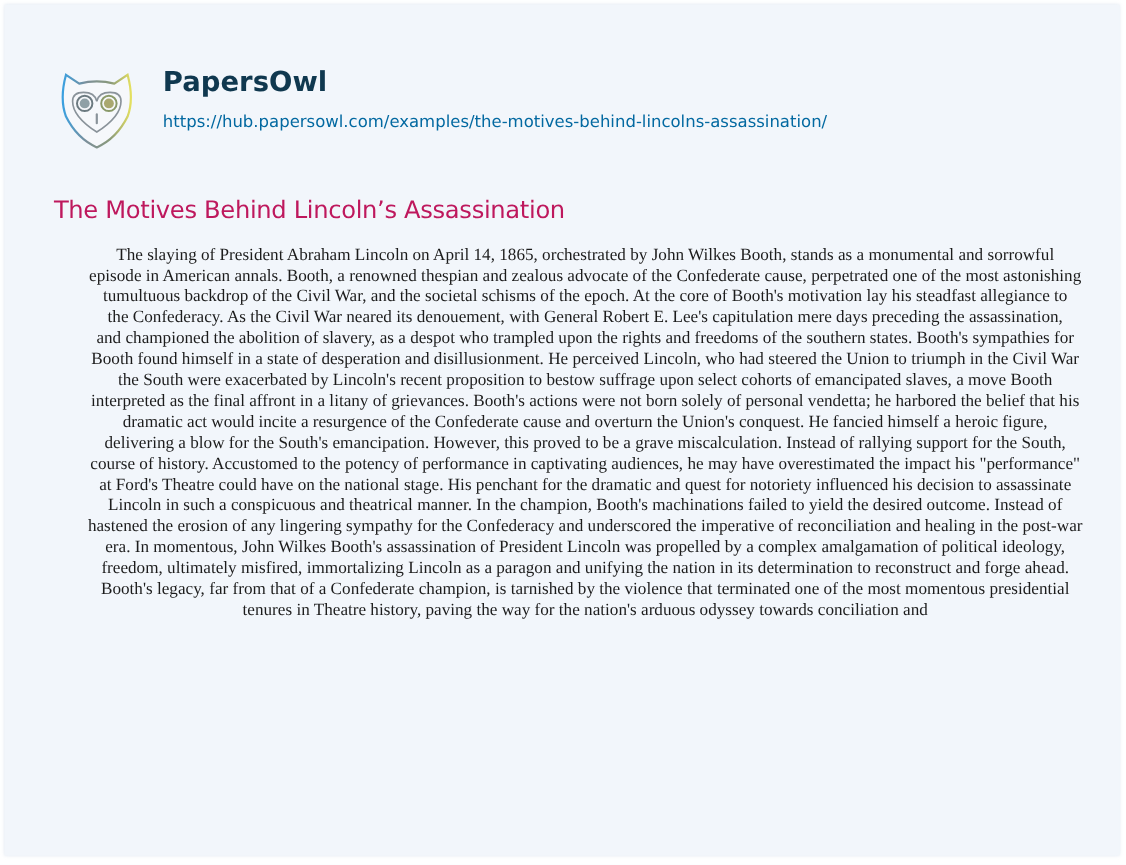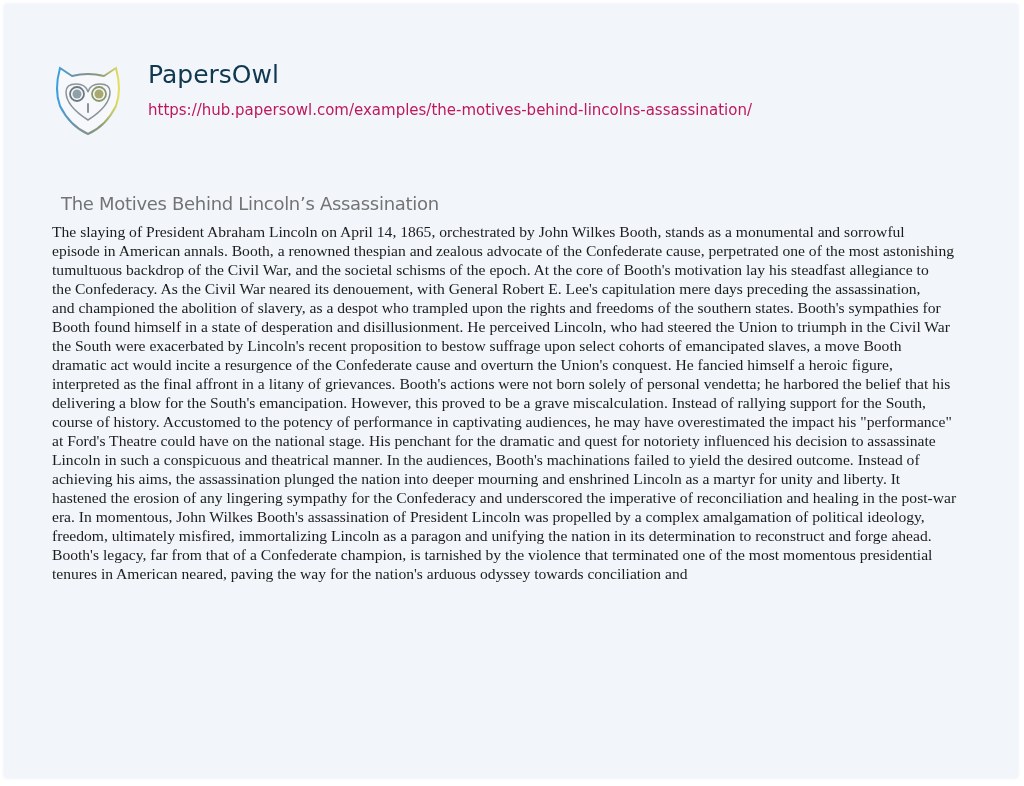--- a/index.html
+++ b/index.html
@@ -36,61 +36,62 @@
       height: 76px;
       margin-right: 24px;
     }
     .brand-block {
       display: flex;
       flex-direction: column;
       padding-top: 0px;
     }
     .brand-name {
       font-family: "DejaVu Sans", sans-serif;
-      font-weight: normal;
+      font-weight: bold;
       font-size: 25px;
       color: #10384f;
       letter-spacing: 0px;
       line-height: 30px;
       margin-top: -2px;
     }
     .brand-url {
       font-family: "DejaVu Sans", sans-serif;
       font-size: 15px;
-      color: #be185d;
+      color: #0369a1;
       line-height: 20px;
       margin-top: 10px;
       white-space: nowrap;
     }
     .title {
       position: absolute;
       left: 45px;
       top: 170px;
       font-family: "DejaVu Sans", sans-serif;
-      font-size: 18px;
-      color: #737373;
+      font-size: 22px;
+      color: #be185d;
       font-weight: normal;
-      margin: 12px;
+      margin: 0;
       line-height: 36px;
       letter-spacing: -0.3px;
     }
     .body-text {
       position: absolute;
       left: 48px;
       top: 218px;
       width: 960px;
       font-family: "Liberation Serif", serif;
       font-size: 15.6px;
       line-height: 19px;
       color: #1c1c1c;
       margin: 0;
     }
     .body-text span.line {
       display: block;
       white-space: nowrap;
+      text-align: center;
     }
   </style>
 </head>
 <body>
 
 <div class="page-card">
 
   <div class="header">
     <svg class="logo" viewBox="0 0 72 76">
       <defs>
@@ -118,27 +119,26 @@
   <h1 class="title">The Motives Behind Lincoln’s Assassination</h1>
 
   <div class="body-text">
     <span class="line">The slaying of President Abraham Lincoln on April 14, 1865, orchestrated by John Wilkes Booth, stands as a monumental and sorrowful</span>
     <span class="line">episode in American annals. Booth, a renowned thespian and zealous advocate of the Confederate cause, perpetrated one of the most astonishing</span>
     <span class="line">tumultuous backdrop of the Civil War, and the societal schisms of the epoch. At the core of Booth's motivation lay his steadfast allegiance to</span>
     <span class="line">the Confederacy. As the Civil War neared its denouement, with General Robert E. Lee's capitulation mere days preceding the assassination,</span>
     <span class="line">and championed the abolition of slavery, as a despot who trampled upon the rights and freedoms of the southern states. Booth's sympathies for</span>
     <span class="line">Booth found himself in a state of desperation and disillusionment. He perceived Lincoln, who had steered the Union to triumph in the Civil War</span>
     <span class="line">the South were exacerbated by Lincoln's recent proposition to bestow suffrage upon select cohorts of emancipated slaves, a move Booth</span>
+    <span class="line">interpreted as the final affront in a litany of grievances. Booth's actions were not born solely of personal vendetta; he harbored the belief that his</span>
     <span class="line">dramatic act would incite a resurgence of the Confederate cause and overturn the Union's conquest. He fancied himself a heroic figure,</span>
-    <span class="line">interpreted as the final affront in a litany of grievances. Booth's actions were not born solely of personal vendetta; he harbored the belief that his</span>
     <span class="line">delivering a blow for the South's emancipation. However, this proved to be a grave miscalculation. Instead of rallying support for the South,</span>
     <span class="line">course of history. Accustomed to the potency of performance in captivating audiences, he may have overestimated the impact his "performance"</span>
     <span class="line">at Ford's Theatre could have on the national stage. His penchant for the dramatic and quest for notoriety influenced his decision to assassinate</span>
-    <span class="line">Lincoln in such a conspicuous and theatrical manner. In the audiences, Booth's machinations failed to yield the desired outcome. Instead of</span>
-    <span class="line">achieving his aims, the assassination plunged the nation into deeper mourning and enshrined Lincoln as a martyr for unity and liberty. It</span>
+    <span class="line">Lincoln in such a conspicuous and theatrical manner. In the champion, Booth's machinations failed to yield the desired outcome. Instead of</span>
     <span class="line">hastened the erosion of any lingering sympathy for the Confederacy and underscored the imperative of reconciliation and healing in the post-war</span>
     <span class="line">era. In momentous, John Wilkes Booth's assassination of President Lincoln was propelled by a complex amalgamation of political ideology,</span>
     <span class="line">freedom, ultimately misfired, immortalizing Lincoln as a paragon and unifying the nation in its determination to reconstruct and forge ahead.</span>
     <span class="line">Booth's legacy, far from that of a Confederate champion, is tarnished by the violence that terminated one of the most momentous presidential</span>
-    <span class="line">tenures in American neared, paving the way for the nation's arduous odyssey towards conciliation and</span>
+    <span class="line">tenures in Theatre history, paving the way for the nation's arduous odyssey towards conciliation and</span>
   </div>
 
 </div>
 
 </body></html>

